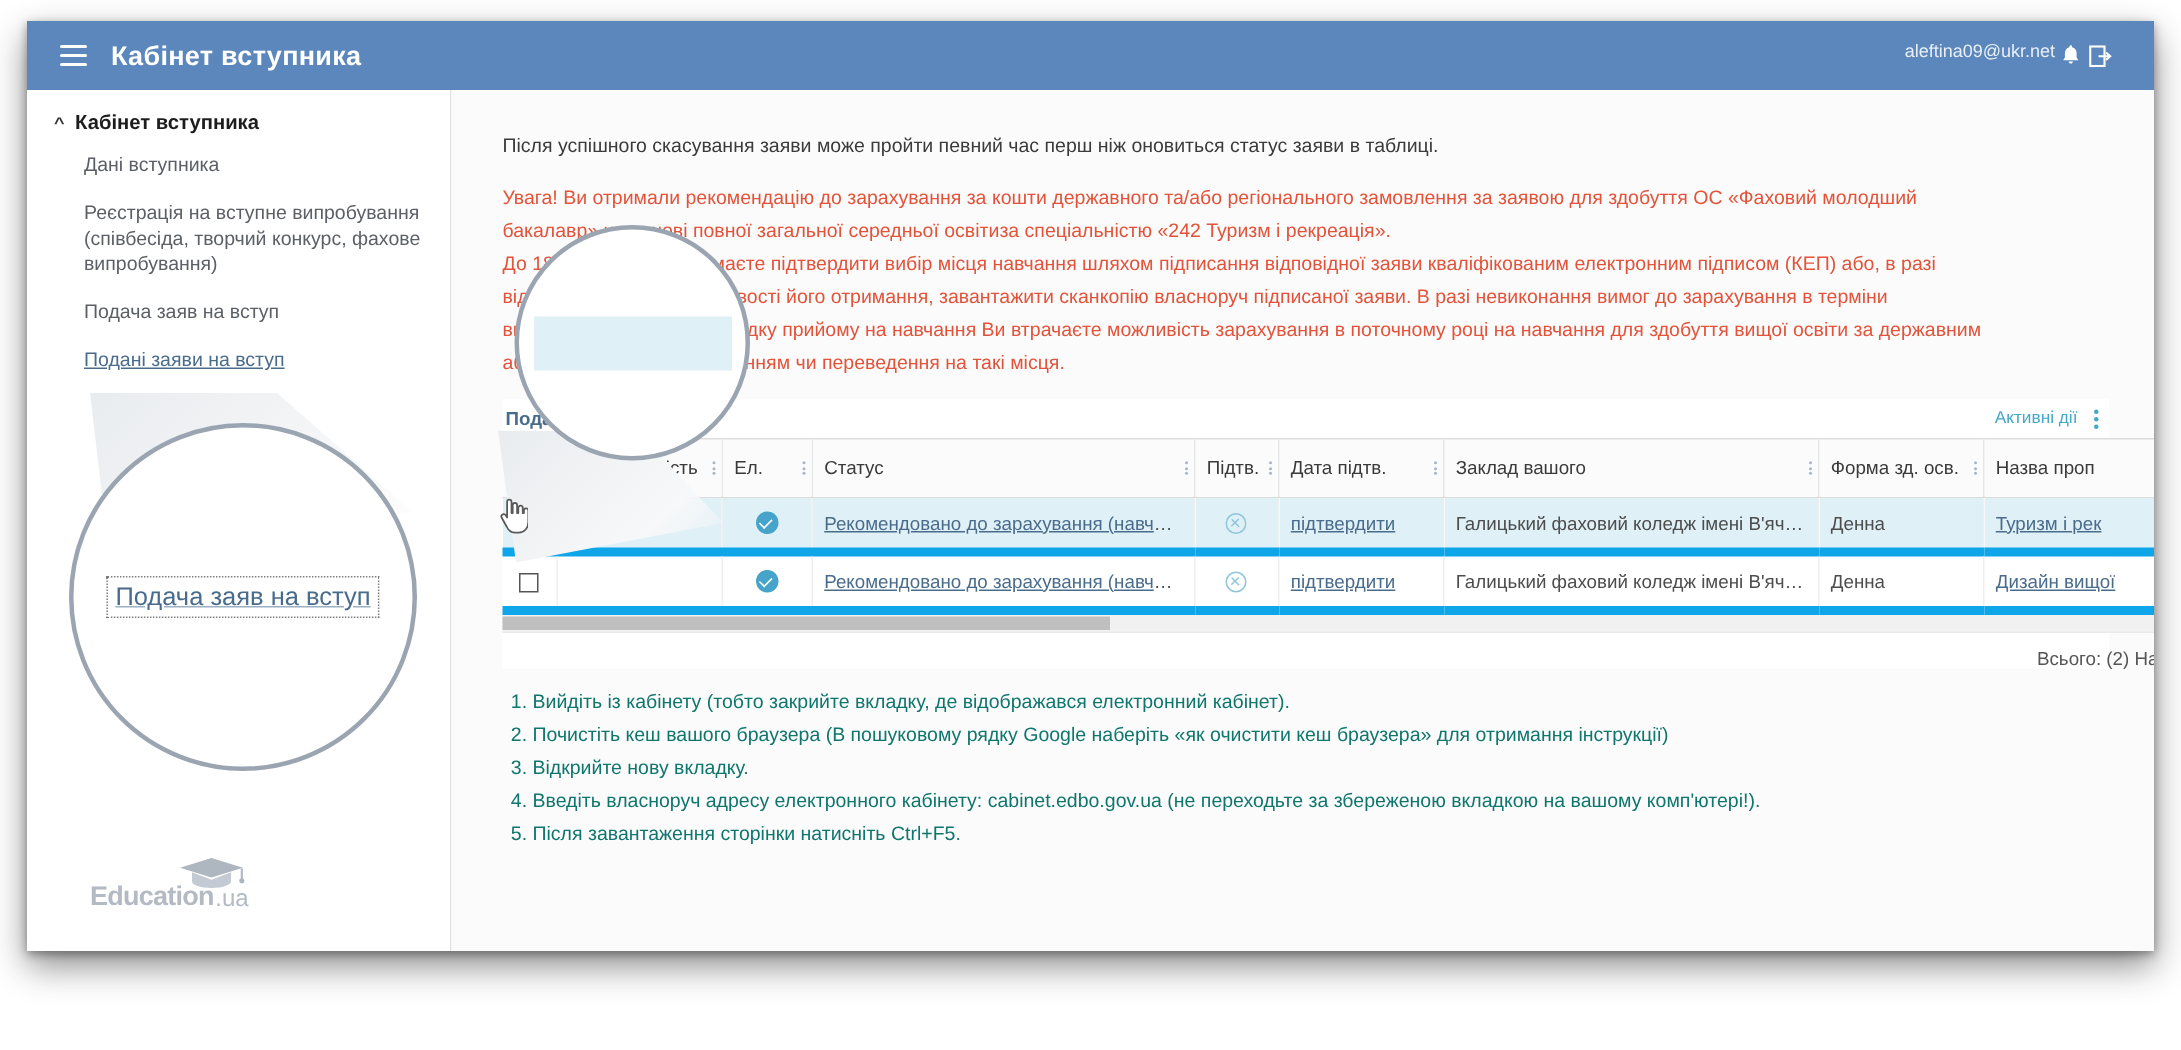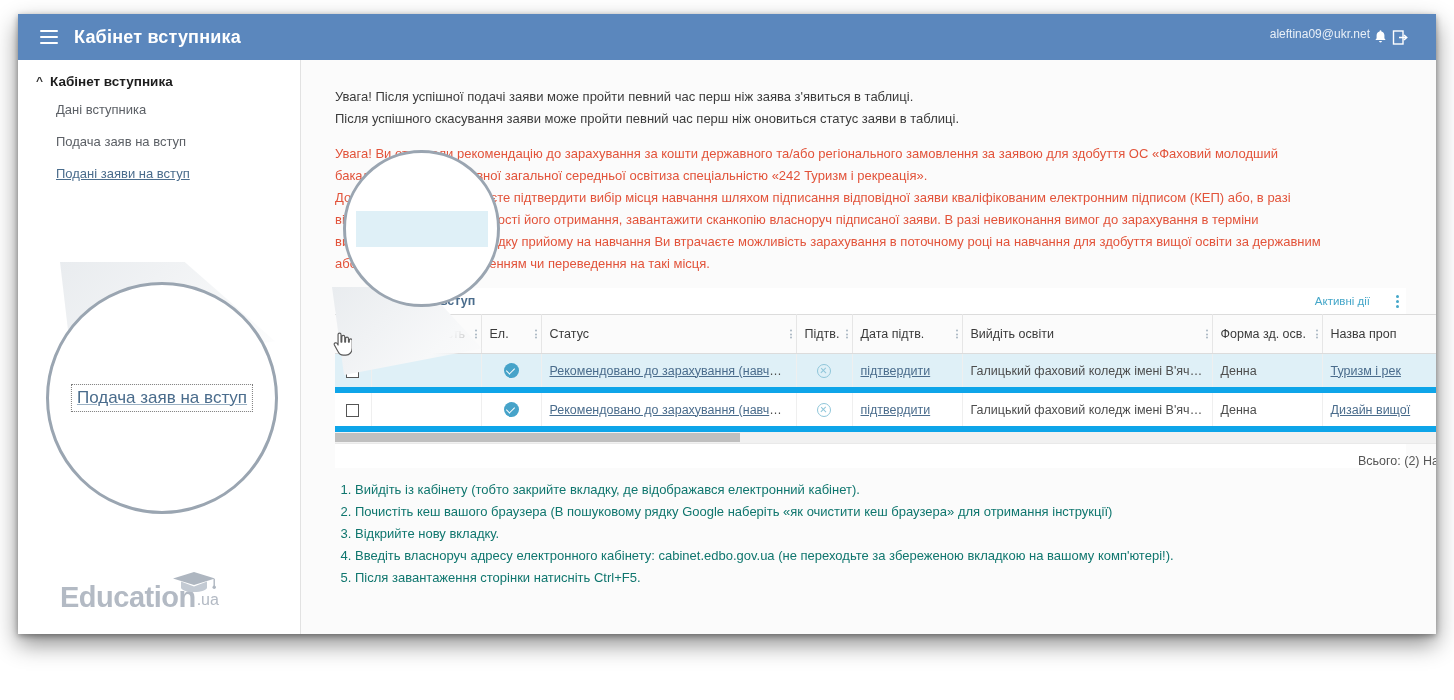--- a/index.html
+++ b/index.html
@@ -166,21 +166,21 @@
   }
   .grid-title {
     font-size: 12.5px;
     font-weight: bold;
     color: #4a6c8c;
   }
   .grid-tools {
     margin-left: auto;
     display: flex;
     align-items: center;
-    gap: 23px;
+    gap: 8px;
   }
   .active-actions {
     font-size: 11.5px;
     color: #45a7c9;
     cursor: pointer;
   }
   .kebab {
     display: flex;
     flex-direction: column;
     gap: 2px;
@@ -335,21 +335,21 @@
   
   .logo {
     position: absolute;
     left: 42px;
     bottom: 24px;
     display: flex;
     align-items: flex-end;
     color: #b3bac4;
   }
   .logo-word {
-    font-size: 29px;
+    font-size: 18px;
     font-weight: bold;
     letter-spacing: -0.5px;
     line-height: 26px;
   }
   .logo-tld {
     font-size: 16px;
     line-height: 20px;
     margin-left: 1px;
     color: #b3bac4;
   }
@@ -462,41 +462,41 @@
 
     <div class="body-area">
 
       <div class="sidebar">
         <div class="side-root">
           <span class="caret">^</span>
           <span>Кабінет вступника</span>
         </div>
         <div class="side-items">
           <div class="side-item">Дані вступника</div>
+          <div class="side-item">Реєстрація на вступне випробування (співбесіда, творчий конкурс, фахове випробування)</div>
           <div class="side-item">Подача заяв на вступ</div>
           <div class="side-item link">Подані заяви на вступ</div>
         </div>
 
         <div class="logo">
           <span class="logo-word">Education</span>
           <span class="logo-tld">.ua</span>
           <span class="logo-cap">
             <svg width="46" height="26" viewBox="0 0 46 26">
               <path d="M23 2 44 8.5 23 15 2 8.5z" fill="#aeb6c0"></path>
               <path d="M10 11.5v6c0 2.6 5.8 4.5 13 4.5s13-1.9 13-4.5v-6L23 16.5z" fill="#c3cad3"></path>
               <path d="M43.2 9v7" stroke="#aeb6c0" stroke-width="1.4" fill="none"></path>
               <circle cx="43.2" cy="17.2" r="1.7" fill="#aeb6c0"></circle>
             </svg>
           </span>
         </div>
       </div>
 
       <div class="content">
 
-        <div class="note-line">Увага! Після успішної подачі заяви може пройти певний час перш ніж заява з'явиться в таблиці.</div>
         <div class="note-line">Після успішного скасування заяви може пройти певний час перш ніж оновиться статус заяви в таблиці.</div>
 
         <div class="warn-block">
           <p>Увага! Ви отримали рекомендацію до зарахування за кошти державного та/або регіонального замовлення за заявою для здобуття ОС «Фаховий молодший</p>
           <p>бакалавр» на основі повної загальної середньої освітиза спеціальністю «242 Туризм і рекреація».</p>
           <p>До 18:00 10 серпня Ви маєте підтвердити вибір місця навчання шляхом підписання відповідної заяви кваліфікованим електронним підписом (КЕП) або, в разі</p>
           <p>відсутності КЕП чи можливості його отримання, завантажити сканкопію власноруч підписаної заяви. В разі невиконання вимог до зарахування в терміни</p>
           <p>визначені розділом V Порядку прийому на навчання Ви втрачаєте можливість зарахування в поточному році на навчання для здобуття вищої освіти за державним</p>
           <p>або регіональним замовленням чи переведення на такі місця.</p>
         </div>
@@ -566,21 +566,21 @@
                 </th>
                 <th>
                   <span>Дата підтв.</span>
                   <span class="colmenu">
                       <i></i>
                       <i></i>
                       <i></i>
                     </span>
                 </th>
                 <th>
-                  <span>Вийдіть освіти</span>
+                  <span>Заклад вашого</span>
                   <span class="colmenu">
                       <i></i>
                       <i></i>
                       <i></i>
                     </span>
                 </th>
                 <th>
                   <span>Форма зд. осв.</span>
                   <span class="colmenu">
                       <i></i>

